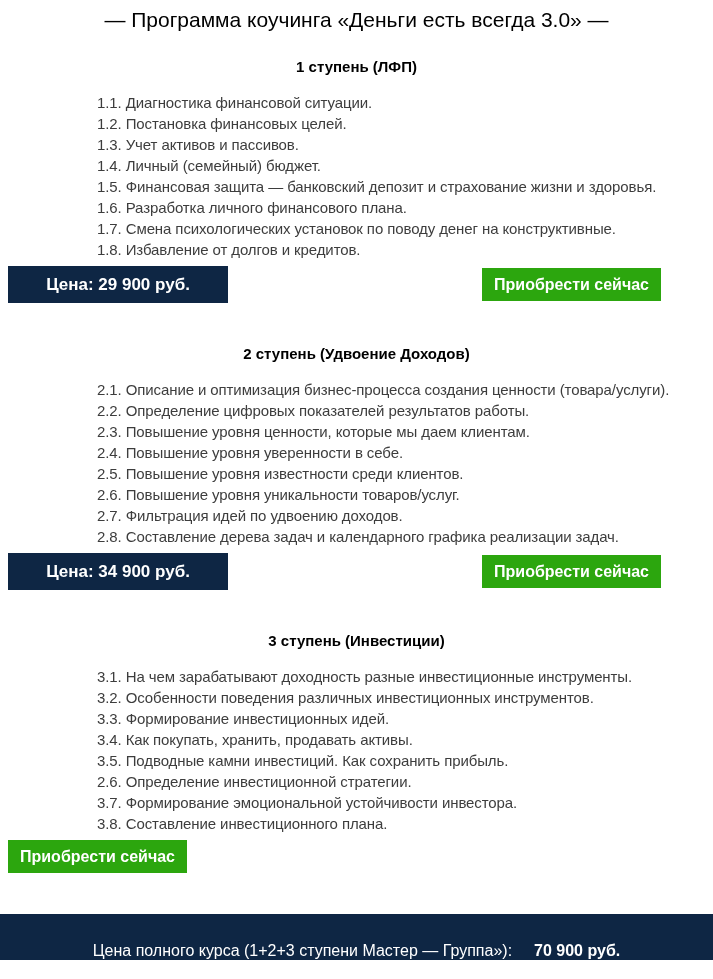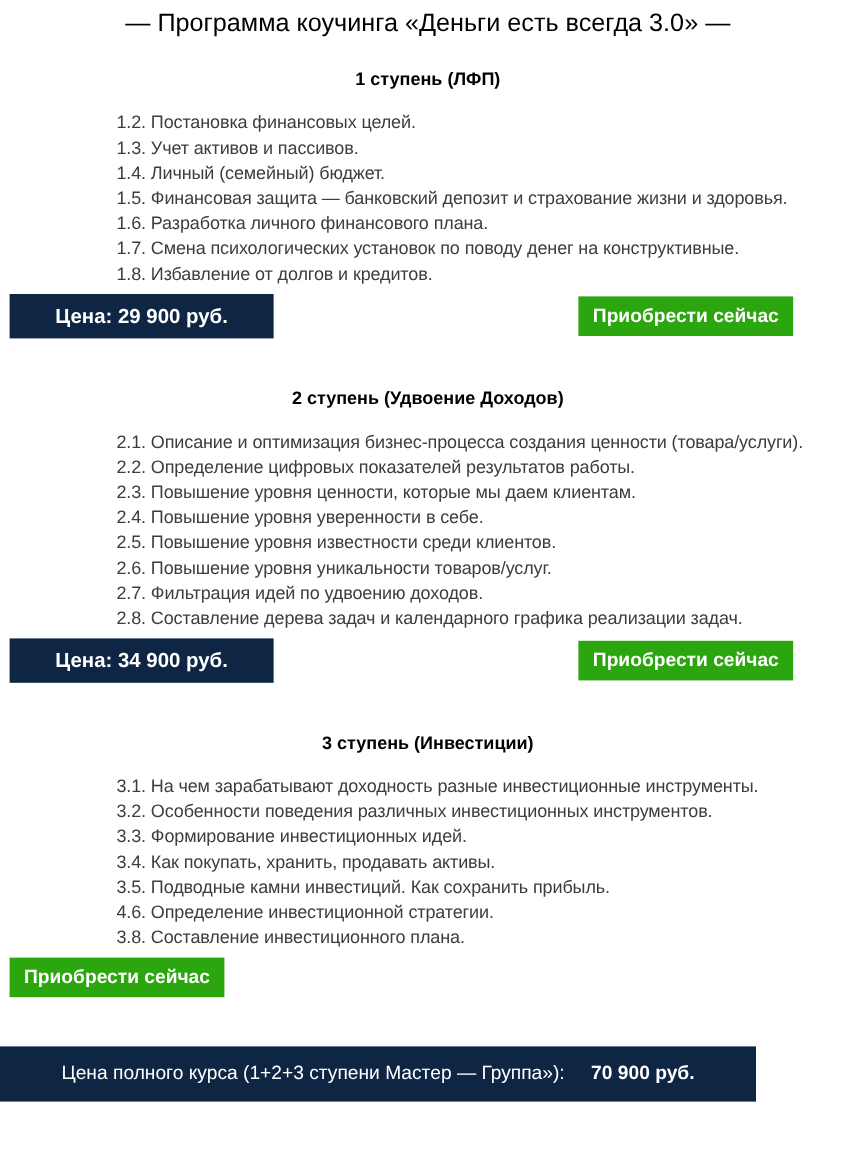--- a/index.html
+++ b/index.html
@@ -76,44 +76,45 @@
     font-weight:700;
     border:none;
     display:flex;
     align-items:center;
     justify-content:center;
     cursor:pointer;
     font-family:inherit;
   }
   .footer-bar{
     margin-top:41px;
-    width:630px;
+    width:713px;
     height:46px;
     background:var(--navy);
     color:#ffffff;
     font-size:16px;
     display:flex;
-    align-items:center;
+    align-items:flex-end;
     justify-content:center;
     white-space:pre;
   }
   .footer-price{
     font-weight:700;
     margin-left:22px;
   }
 </style>
 </head>
 <body>
 
 <h1 class="page-title">— Программа коучинга «Деньги есть всегда 3.0» —</h1>
 
 <div id="sections-container">
   <section class="section">
     <h2 class="section-heading">1 ступень (ЛФП)</h2>
     <div class="items">
+        <p>1.1. Диагностика финансовой ситуации.</p>
         <p>1.2. Постановка финансовых целей.</p>
         <p>1.3. Учет активов и пассивов.</p>
         <p>1.4. Личный (семейный) бюджет.</p>
         <p>1.5. Финансовая защита — банковский депозит и страхование жизни и здоровья.</p>
         <p>1.6. Разработка личного финансового плана.</p>
         <p>1.7. Смена психологических установок по поводу денег на конструктивные.</p>
         <p>1.8. Избавление от долгов и кредитов.</p>
       </div>
     <div class="price-row">
       <div class="price-badge">Цена: 29 900 руб.</div>
@@ -140,21 +141,22 @@
   </section>
 
   <section class="section">
     <h2 class="section-heading">3 ступень (Инвестиции)</h2>
     <div class="items">
         <p>3.1. На чем зарабатывают доходность разные инвестиционные инструменты.</p>
         <p>3.2. Особенности поведения различных инвестиционных инструментов.</p>
         <p>3.3. Формирование инвестиционных идей.</p>
         <p>3.4. Как покупать, хранить, продавать активы.</p>
         <p>3.5. Подводные камни инвестиций. Как сохранить прибыль.</p>
-        <p>4.6. Определение инвестиционной стратегии.</p>
+        <p>2.6. Определение инвестиционной стратегии.</p>
+        <p>3.7. Формирование эмоциональной устойчивости инвестора.</p>
         <p>3.8. Составление инвестиционного плана.</p>
       </div>
     <div class="price-row">
       <button class="buy-button" type="button">Приобрести сейчас</button>
     </div>
   </section>
 </div>
 
 <div class="footer-bar"><span>Цена полного курса (1+2+3 ступени Мастер — Группа»):</span><span class="footer-price">70 900 руб.</span></div>
 

